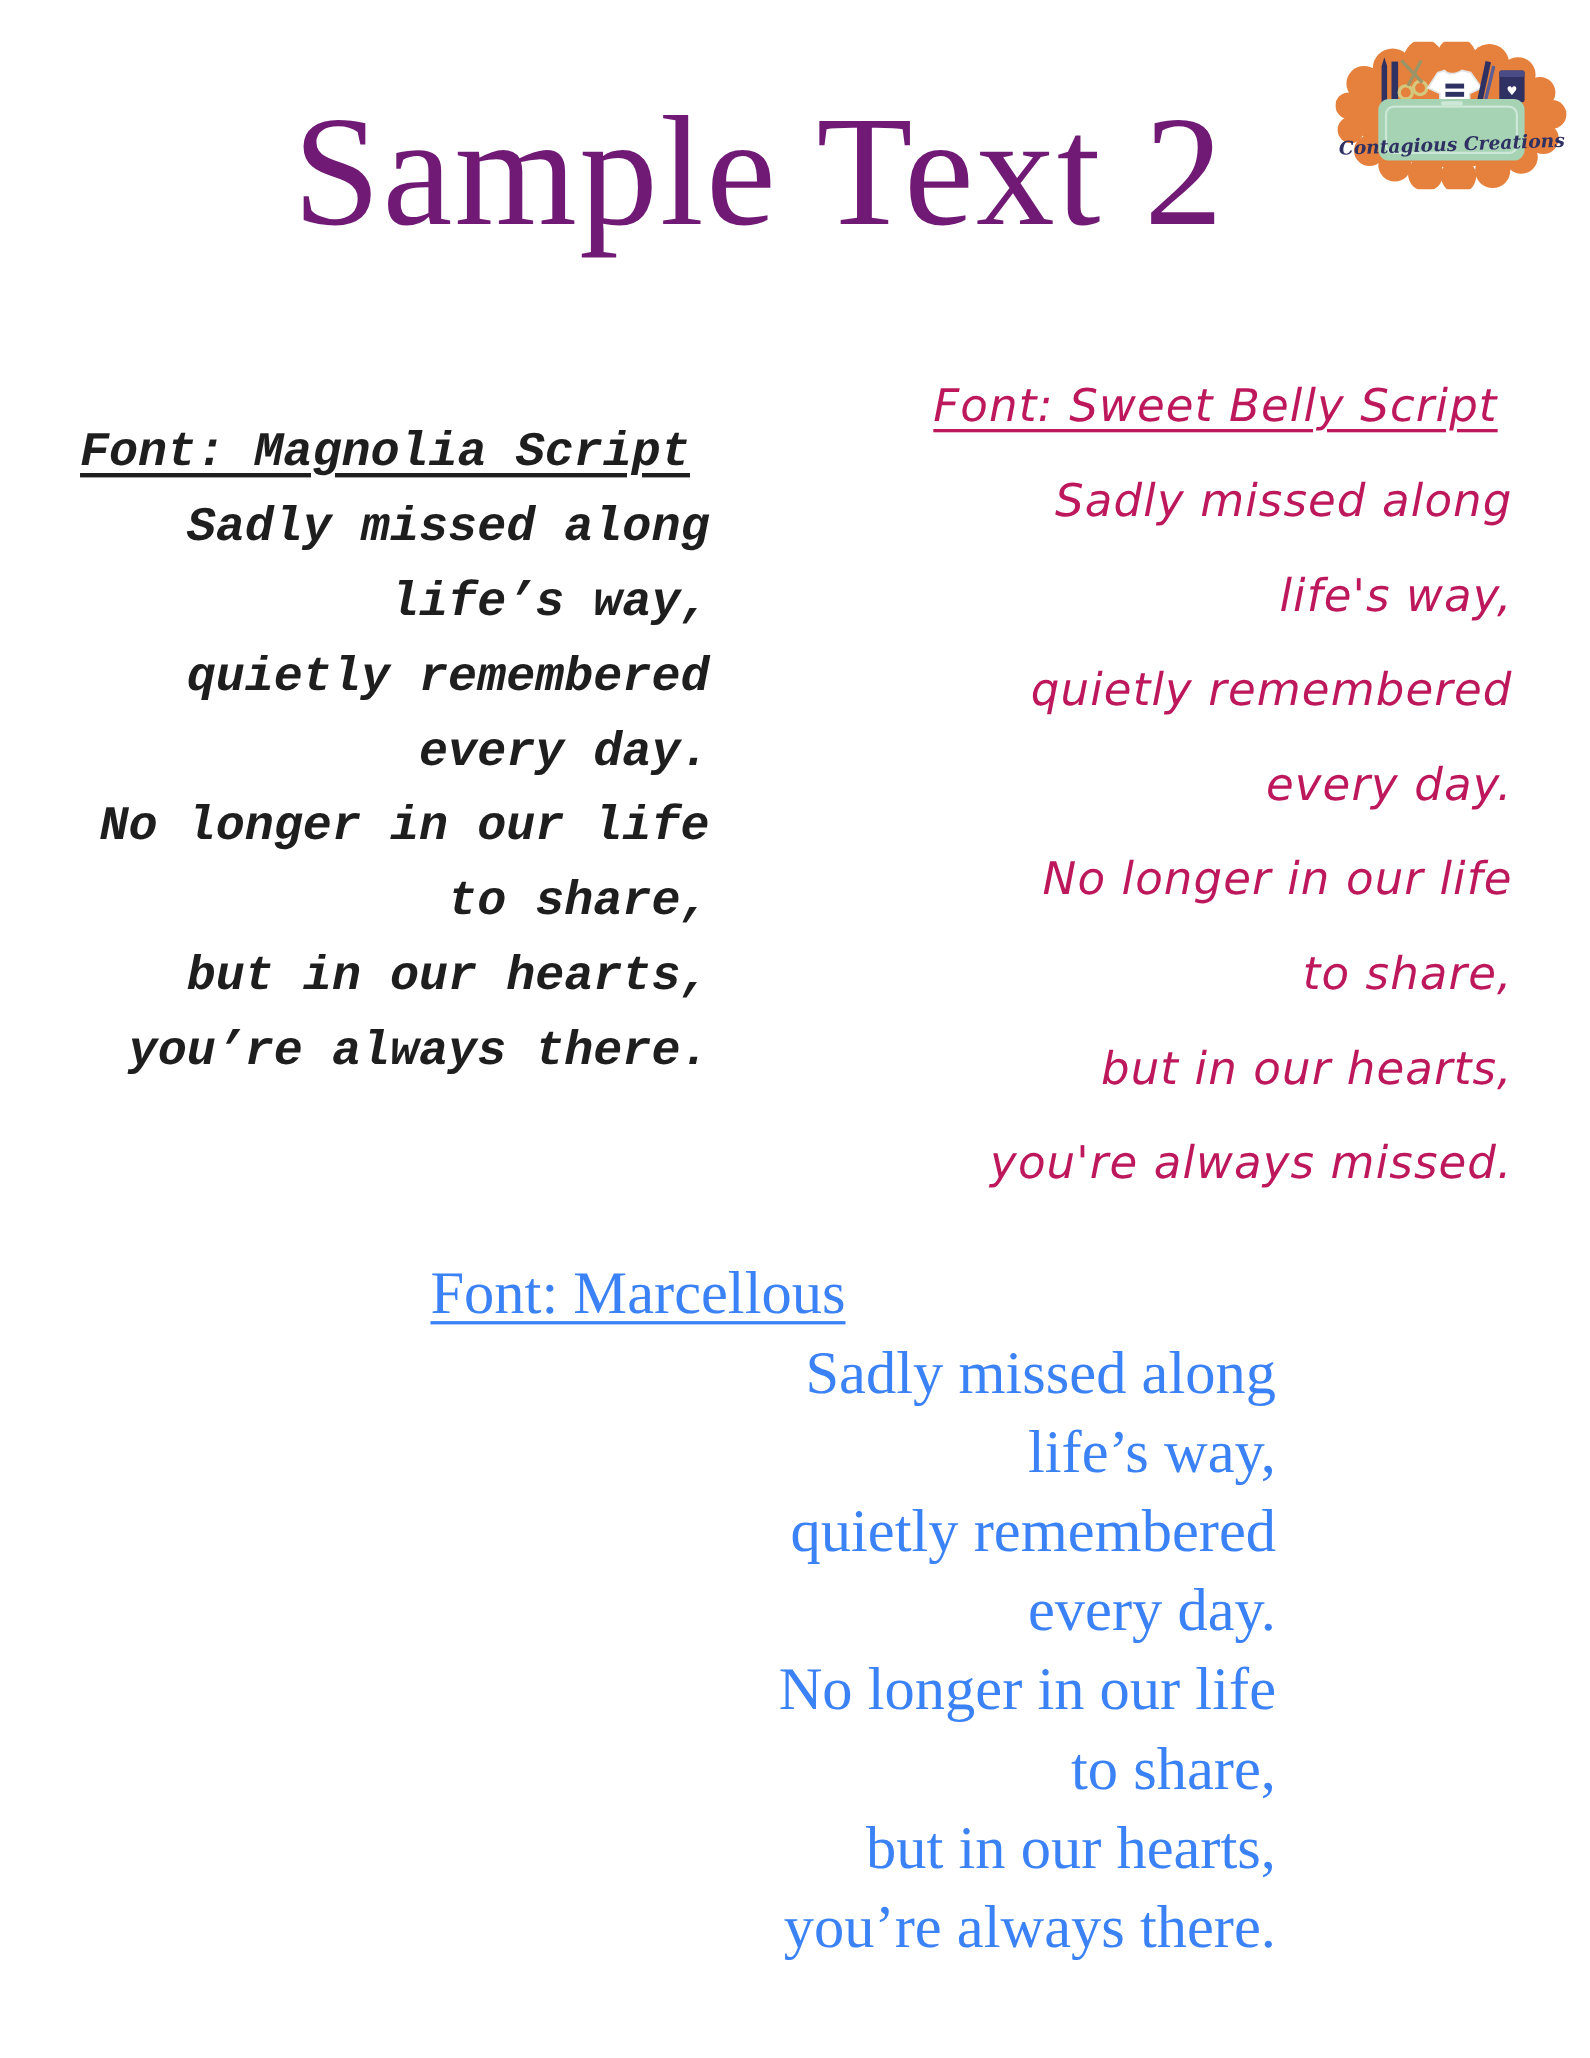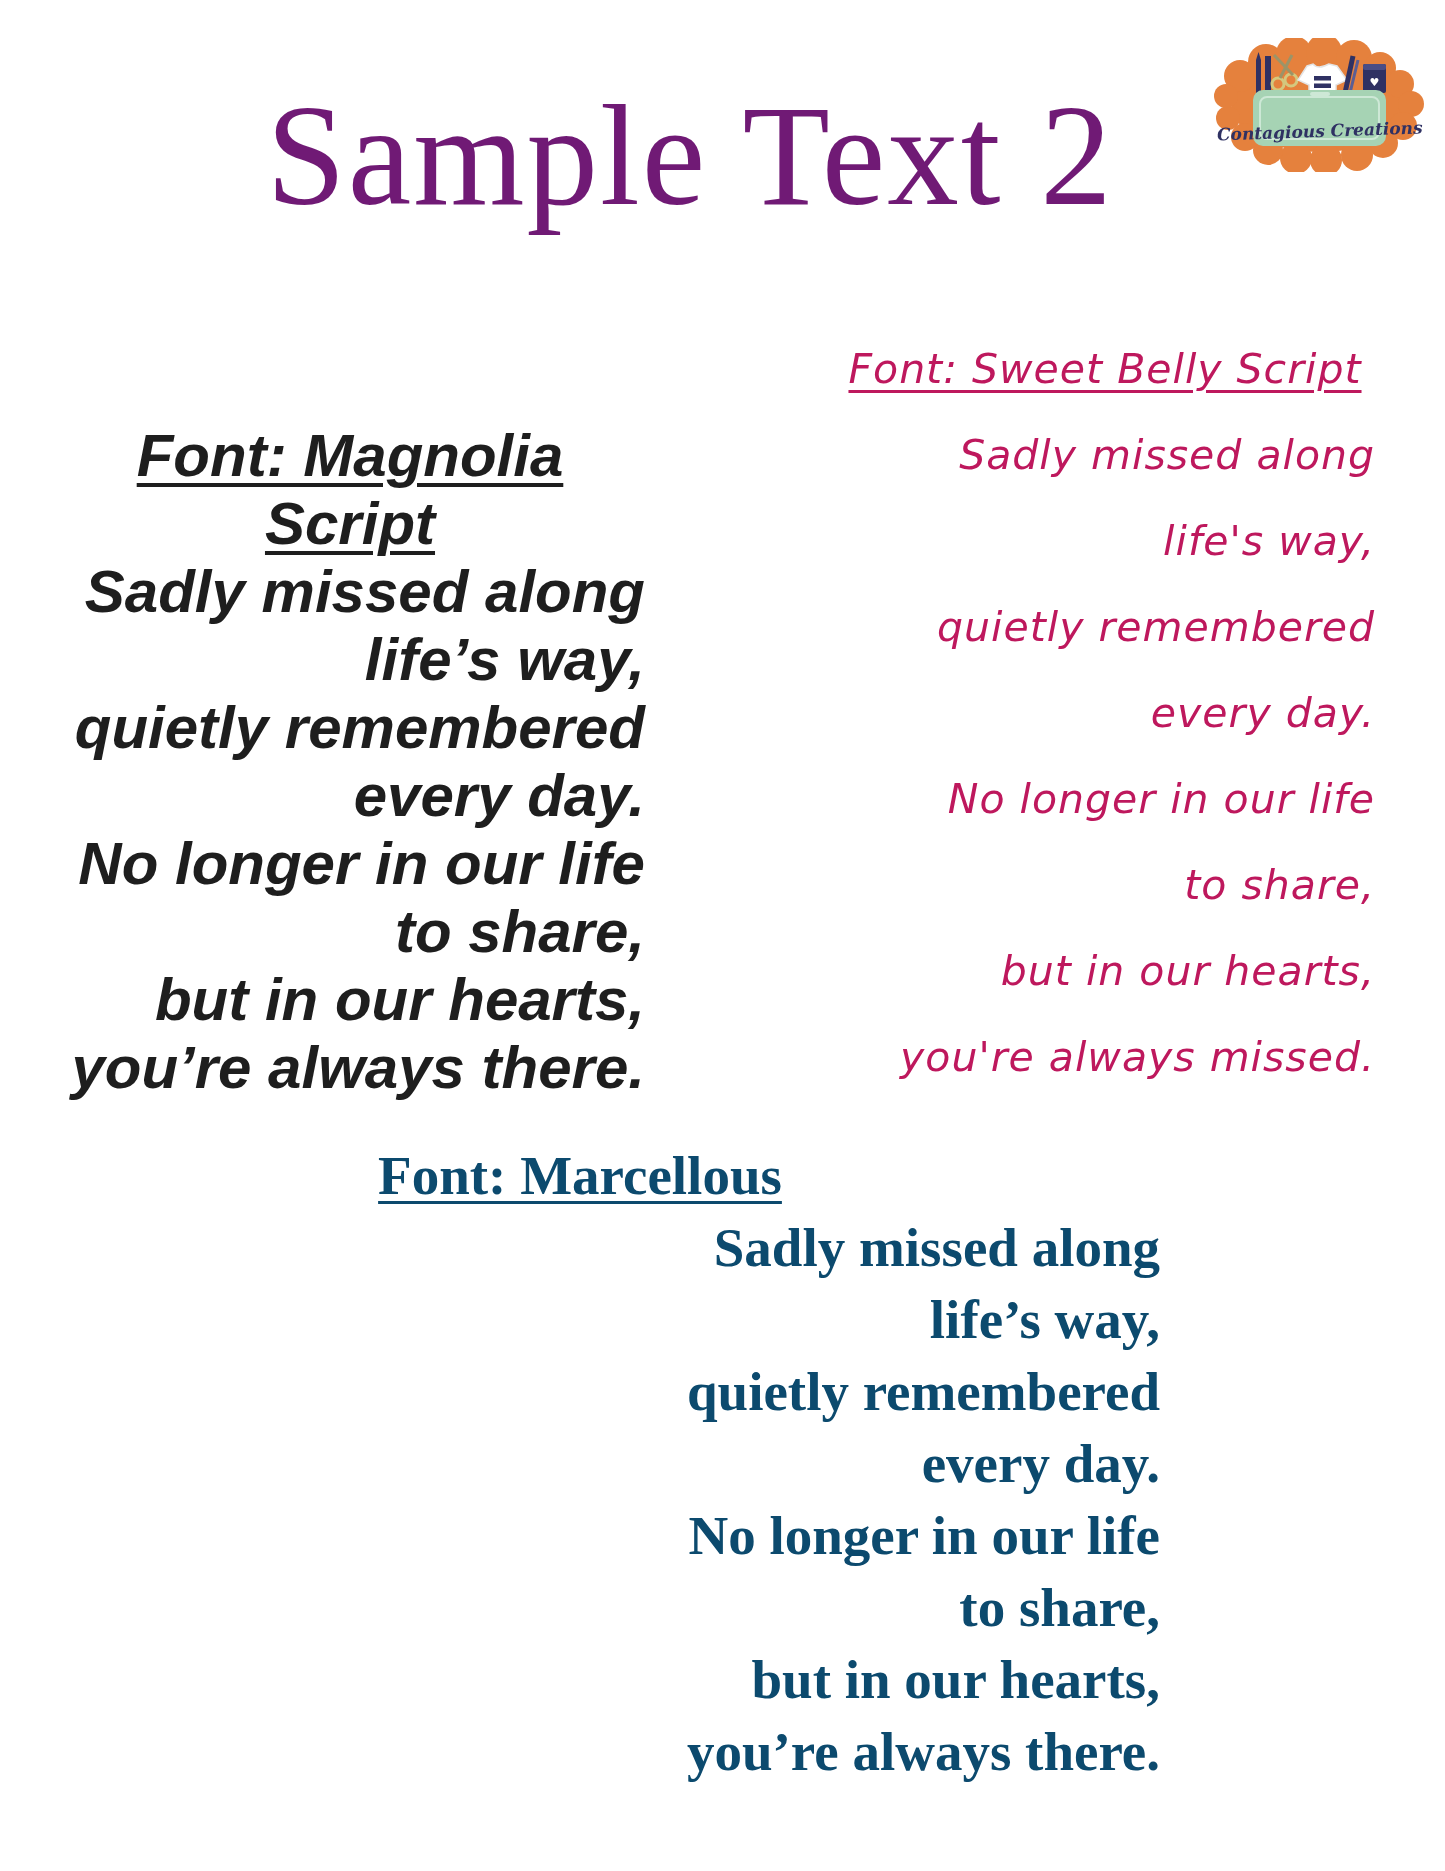--- a/index.html
+++ b/index.html
@@ -34,46 +34,46 @@
 
   
   .sample{position:absolute;text-align:center;}
   .sample .heading{
     text-decoration-line:underline;
     text-underline-offset:7px;
   }
 
   
   .sample-magnolia{
-    top:422px;left:55px;width:590px;
-    font-family:Liberation Sans, sans-serif;
+    top:378px;left:55px;width:590px;
+    font-family:Liberation Mono, monospace;
     font-style:italic;font-weight:bold;
-    font-size:60px;line-height:68px;
+    font-size:44px;line-height:68px;
     color:#1e1e1e;
   }
   .sample-magnolia .heading{text-decoration-thickness:4px;}
 
   
   .sample-sweetbelly{
     top:326px;left:835px;width:540px;
     font-family:"DejaVu Sans", sans-serif;
     font-style:italic;font-weight:normal;
     font-size:41px;line-height:86px;
     letter-spacing:1px;
     color:#be185d;
   }
   .sample-sweetbelly .heading{text-decoration-thickness:3px;}
 
   
   .sample-marcellous{
     top:1140px;left:0;width:1160px;
     font-family:"Liberation Serif", serif;
-    font-weight:bold;
+    font-weight:normal;
     font-size:55px;line-height:72px;
-    color:#0c4a6e;
+    color:#3b82f6;
   }
   .sample-marcellous .heading{text-decoration-thickness:3px;}
 
   .line{white-space:nowrap;text-align:right;}
 </style>
 </head>
 <body>
 
 <div class="page">
 

